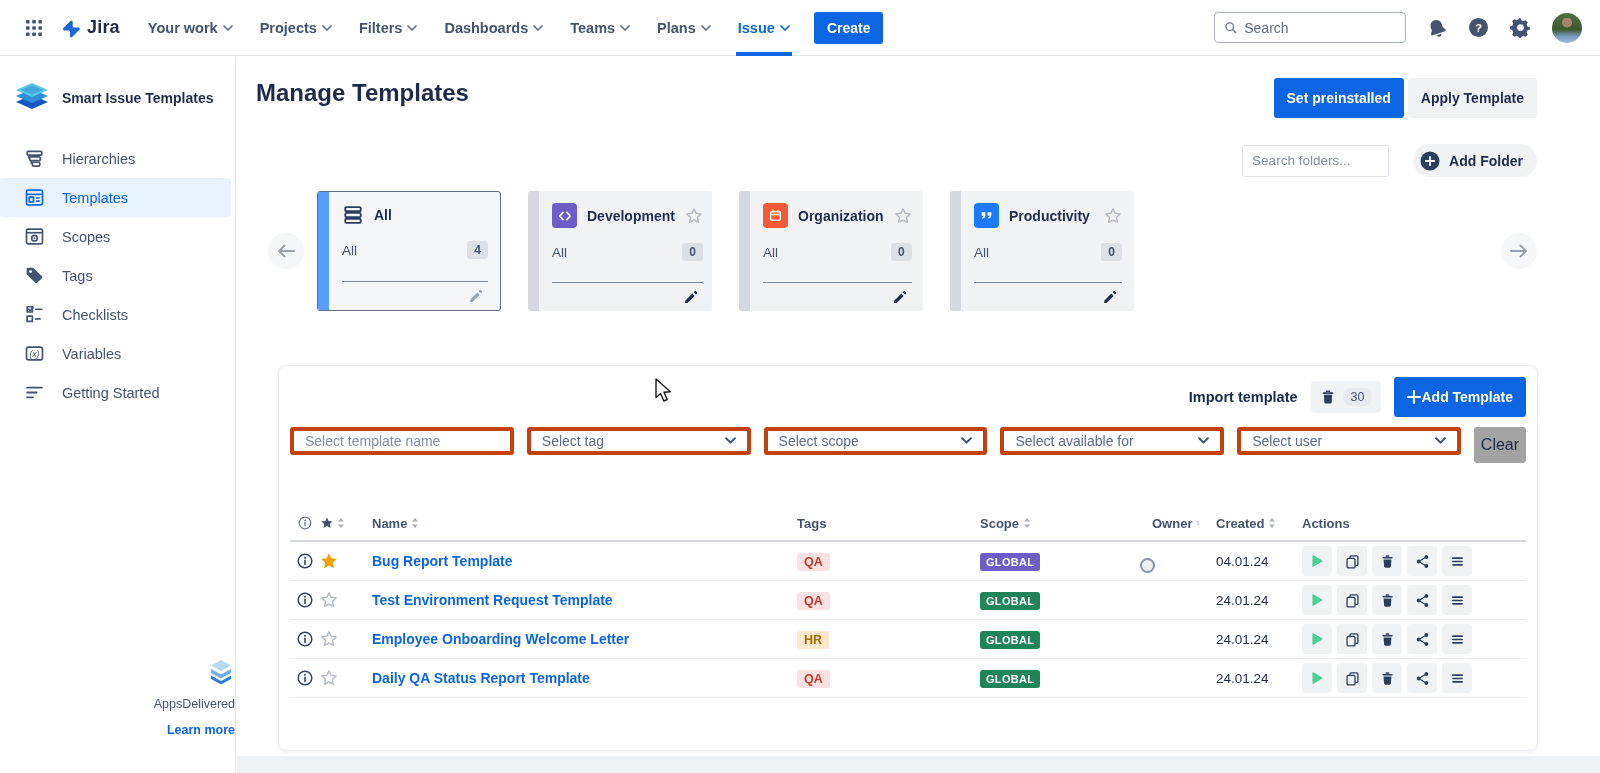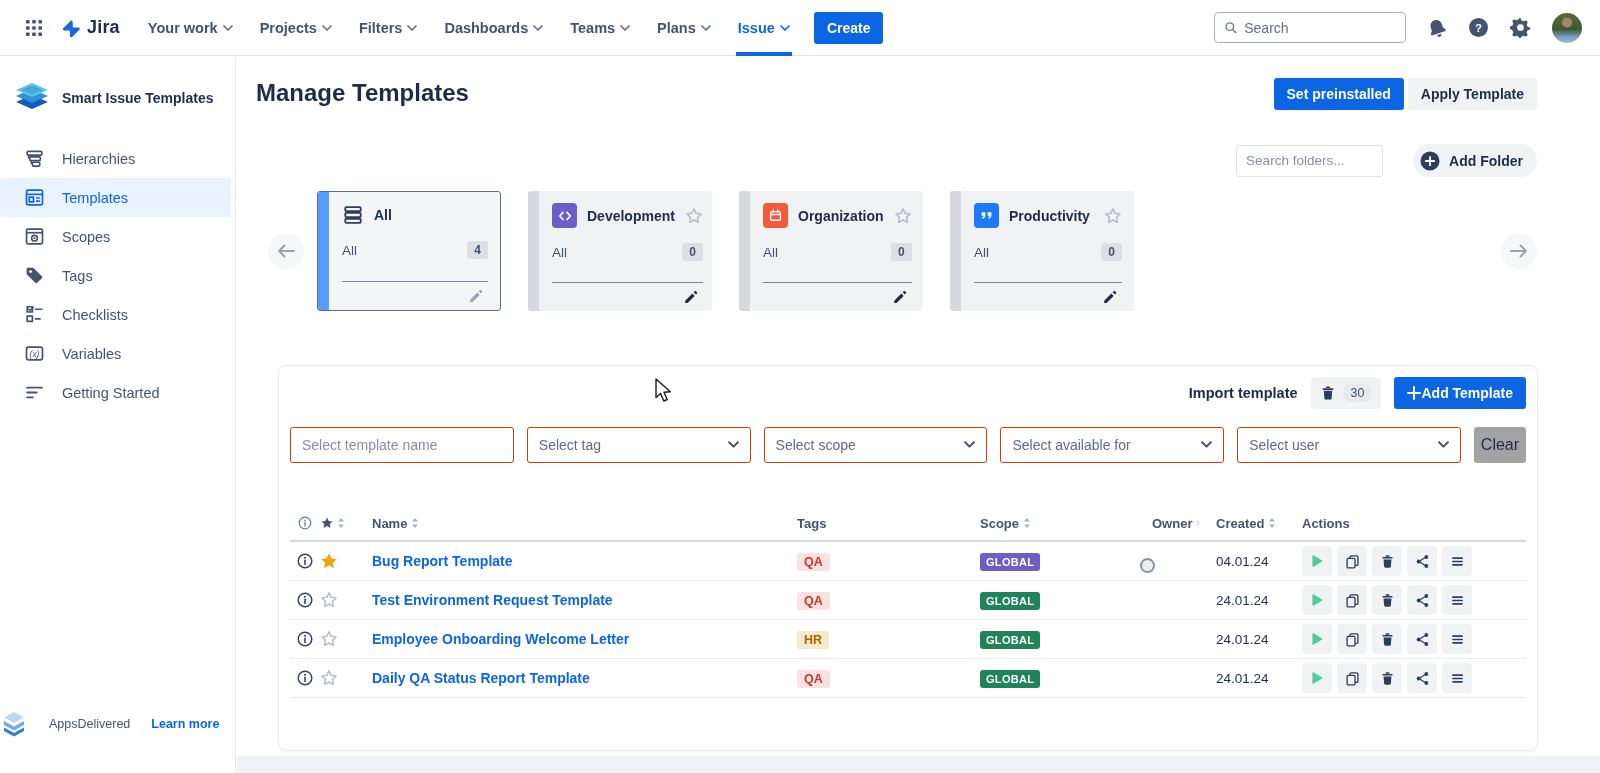--- a/index.html
+++ b/index.html
@@ -38,33 +38,33 @@
 
   
   .sidebar { position:absolute; top:57px; left:0; width:236px; bottom:0; background:#fff;
     border-right:1px solid #E4E6EA; }
   .app-header { display:flex; align-items:center; gap:12px; padding:24px 14px 20px 14px; }
   .app-title { font-size:14px; font-weight:700; color:#1F2B4A; }
   .side-menu { margin-top:4px; }
   .side-item { display:flex; align-items:center; gap:17px; height:39px; padding-left:24px;
     margin:0 4px 0 0; color:#44546E; font-size:14.5px; cursor:pointer; border-radius:3px; }
   .side-item.active { background:#E9F2FF; color:#0C66E4; }
-  .side-footer { position:absolute; bottom:36px; left:0; right:0; display:flex; flex-direction:row; align-items:center; gap:21px; }
+  .side-footer { position:absolute; bottom:36px; left:0; right:0; display:flex; flex-direction:column; align-items:flex-end; gap:12px; }
   .brand-name { font-size:12.5px; color:#44546E; }
   .learn-more { font-size:12.5px; color:#0C66E4; font-weight:600; cursor:pointer; }
 
   
   .main { position:absolute; top:57px; left:237px; right:0; bottom:0; background:#fff; }
   .page-title { position:absolute; left:19px; top:22px; font-size:24px; font-weight:700; color:#1F2B4A; }
   .header-actions { position:absolute; top:21px; right:63px; display:flex; gap:4px; }
-  .btn { height:32px; border:none; border-radius:3px; font-size:14px; font-weight:700; cursor:pointer; font-family:inherit; }
+  .btn { height:40px; border:none; border-radius:3px; font-size:14px; font-weight:700; cursor:pointer; font-family:inherit; }
   .btn-primary { background:#0C66E4; color:#fff; padding:0 13px; }
   .btn-subtle { background:#F1F2F4; color:#1F2B4A; padding:0 13px; }
 
-  .folders-toolbar { position:absolute; top:87px; right:63px; display:flex; gap:30px; align-items:center; }
+  .folders-toolbar { position:absolute; top:87px; right:63px; display:flex; gap:24px; align-items:center; }
   .folder-search { width:147px; height:32px; border:1px solid #DFE1E6; border-radius:3px; padding:0 9px;
     font-size:13.5px; color:#44546E; font-family:inherit; outline:none; }
   .folder-search::placeholder { color:#8590A2; }
   .add-folder { display:flex; align-items:center; gap:8px; height:33px; background:#F1F2F4;
     border:none; border-radius:17px; padding:0 14px 0 6px; font-size:14px; font-weight:700; color:#1F2B4A; cursor:pointer; }
 
   
   .carousel { position:absolute; top:131px; left:31px; right:63px; height:126px; display:flex; align-items:center; }
   .car-arrow { width:36px; height:36px; border-radius:50%; background:#F6F7F8; border:none;
     display:flex; align-items:center; justify-content:center; cursor:pointer; flex:0 0 auto; }
@@ -88,21 +88,21 @@
   .panel { position:absolute; left:41px; right:62px; top:308px; height:386px; background:#fff;
     border:1px solid #E8EAEE; border-radius:8px; box-shadow:0 1px 3px rgba(9,30,66,.06); }
   .panel-toolbar { position:absolute; top:11px; right:11px; display:flex; align-items:center; gap:13px; }
   .import-label { font-size:14.5px; font-weight:700; color:#1A2B4A; cursor:pointer; }
   .trash-btn { display:flex; align-items:center; gap:7px; height:32px; background:#F1F2F4;
     border:none; border-radius:4px; padding:0 9px; cursor:pointer; }
   .trash-count { background:#E7E9EC; color:#42526E; font-size:12.5px; border-radius:8px; padding:2px 8px; }
   .add-template { display:flex; align-items:center; }
 
   .filters { position:absolute; top:61px; left:11px; right:11px; display:flex; gap:13px; }
-  .f-field { flex:1; height:36px; border:1px solid #c2410c; border-radius:3px; background:#fff;
+  .f-field { flex:1; height:28px; border:4px solid #c2410c; border-radius:3px; background:#fff;
     display:flex; align-items:center; padding:0 11px; font-size:14px; color:#5E6C84; cursor:pointer; }
   .f-field input { border:none; outline:none; width:100%; font-size:14px; font-family:inherit; color:#44546E; }
   .f-field input::placeholder { color:#8590A2; }
   .f-field .sel-label { flex:1; }
   .clear-btn { flex:0 0 52px; height:36px; background:#a3a3a3; border:none; border-radius:3px;
     font-size:16px; color:#1F2B4A; cursor:pointer; font-family:inherit; }
 
   
   .tbl { position:absolute; top:140px; left:11px; right:11px; }
   .trow { display:grid; grid-template-columns:30px 36px 425px 183px 172px 64px 86px 1fr; align-items:center; }

